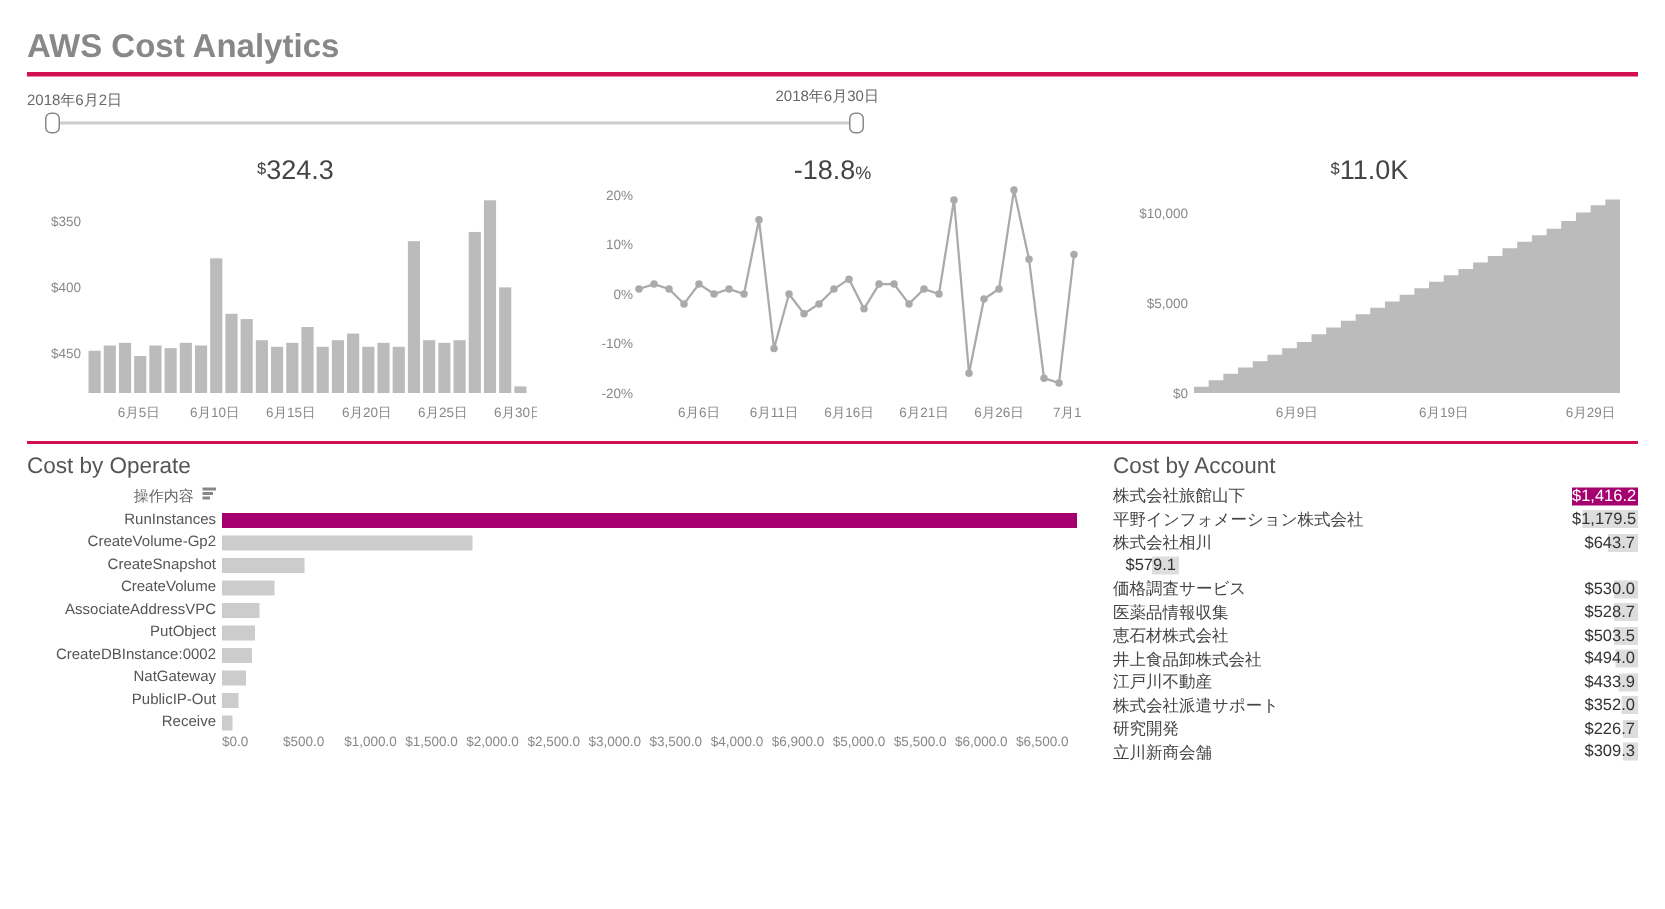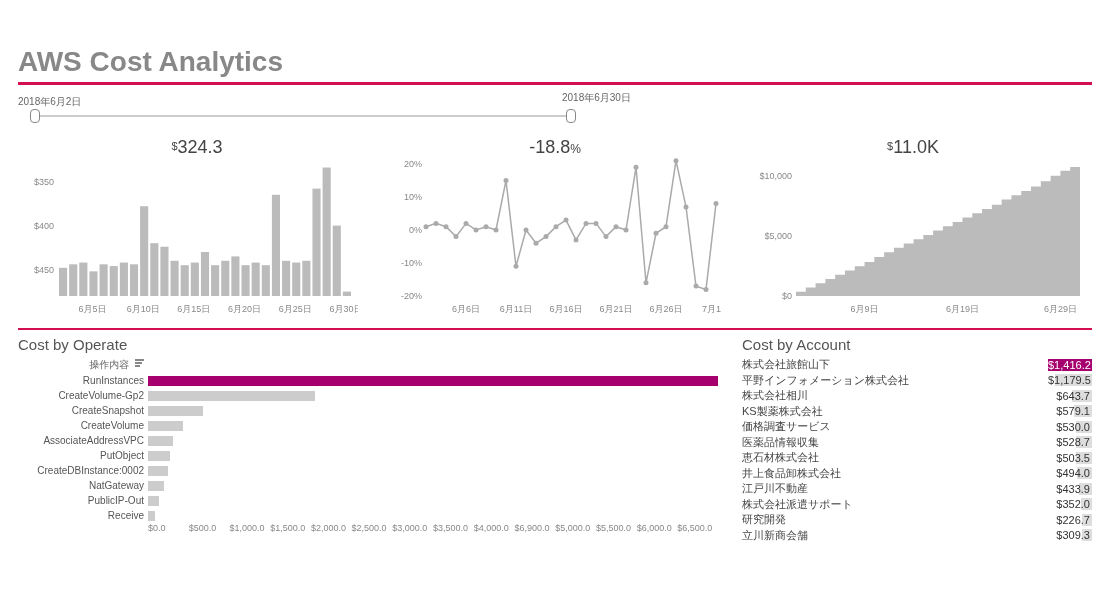--- a/index.html
+++ b/index.html
@@ -1,23 +1,23 @@
 <!DOCTYPE html>
 <html><head>
 <meta charset="utf-8">
 <style>
   * { box-sizing: border-box; }
   body { margin: 0; padding: 0; font-family: "Segoe UI", Meiryo, sans-serif; background: #fff; color: #444; }
   .page { width: 1110px; height: 606px; position: relative; overflow: hidden; }
-  .title { font-size: 28px; font-weight: 600; color: #888; padding: 18px 18px 4px; margin-top: 28px; }
+  .title { font-size: 22px; font-weight: 600; color: #888; padding: 18px 18px 4px; }
   .hr-red { height: 3px; background: #d40f4f; margin: 0 18px; }
   .hr-red-thin { height: 2px; background: #d40f4f; margin: 4px 18px 4px; }
   .slider-row { padding: 6px 18px 2px; }
   .slider-label { font-size: 10px; color: #666; }
-  .slider-label.right { position:absolute; left:562px; }
+  .slider-label.right { position:absolute; left:517px; }
   .slider-track { position: relative; width: 554px; height: 14px; }
   .slider-line { position:absolute; top:6px; left:15px; right:0; height:2px; background:#ccc; }
   .slider-handle { position:absolute; top:0; width:10px; height:14px; border:1px solid #888; border-radius:4px; background:#fff; }
   .kpi-row { display:flex; padding: 6px 18px 0; }
   .kpi-cell { flex:1; text-align:center; font-size:18px; color:#444; padding-top:6px; }
   .kpi-cell .pre { font-size:11px; vertical-align:3px; }
   .kpi-cell .suf { font-size:12px; }
   .charts-top { display:flex; padding: 0 18px 6px; gap:18px; }
   .chart-box { flex:1; position:relative; }
   svg { display:block; }
@@ -277,21 +277,20 @@
           </div>
           <div class="acct-row">
             <div class="acct-name">平野インフォメーション株式会社</div>
             <div class="acct-val"><div class="bg" style="width: 83.2863%;"></div><span class="txt">$1,179.5</span></div>
           </div>
           <div class="acct-row">
             <div class="acct-name">株式会社相川</div>
             <div class="acct-val"><div class="bg" style="width: 45.4526%;"></div><span class="txt">$643.7</span></div>
           </div>
           <div class="acct-row">
-            <div class="acct-name">KS製薬株式会社</div>
             <div class="acct-val"><div class="bg" style="width: 40.8911%;"></div><span class="txt">$579.1</span></div>
           </div>
           <div class="acct-row">
             <div class="acct-name">価格調査サービス</div>
             <div class="acct-val"><div class="bg" style="width: 37.4241%;"></div><span class="txt">$530.0</span></div>
           </div>
           <div class="acct-row">
             <div class="acct-name">医薬品情報収集</div>
             <div class="acct-val"><div class="bg" style="width: 37.3323%;"></div><span class="txt">$528.7</span></div>
           </div>

